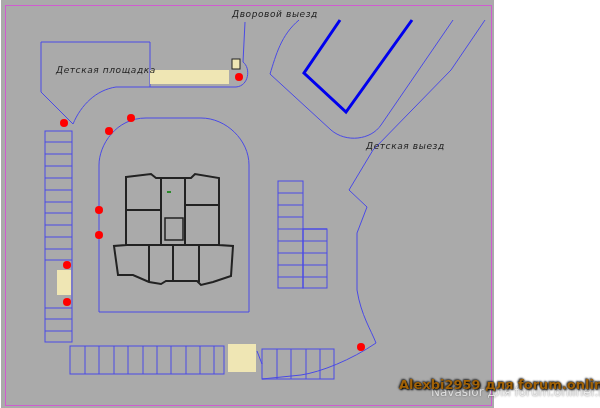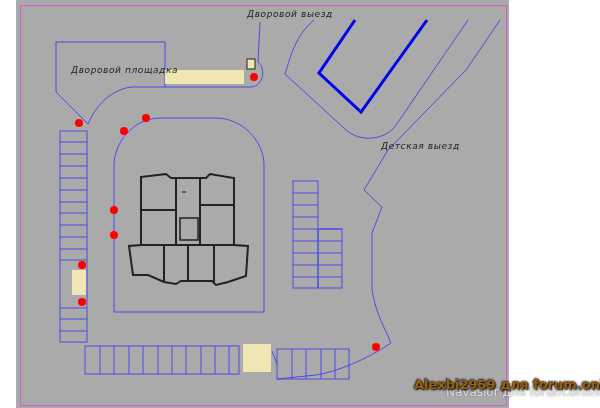--- a/index.html
+++ b/index.html
@@ -1,17 +1,17 @@
 <!DOCTYPE html>
 <html><head>
 <meta charset="utf-8">
 <style>
   html, body { margin: 0; padding: 0; background: #ffffff; }
   body { width: 600px; height: 408px; position: relative; overflow: hidden; font-family: "DejaVu Sans", sans-serif; }
-  #canvas { position: absolute; left: 16px; top: 0; width: 500px; height: 408px; }
+  #canvas { position: absolute; left: 1px; top: 0; width: 500px; height: 408px; }
   .sheet { position: absolute; left: 0; top: 0; width: 493px; height: 408px; background: #aaaaaa; }
   .label { position: absolute; font-family: "DejaVu Sans", sans-serif; font-style: italic; font-size: 9px; color: #222; letter-spacing: 0.6px; white-space: nowrap; }
   .watermark { position: absolute; font-family: "DejaVu Sans", sans-serif; font-weight: bold; font-size: 13px; color: #a16207; white-space: nowrap; text-shadow: 0 0 2px #000, 1px 1px 2px #000, -1px -1px 2px #444; margin-left: 44px; }
   .watermark2 { position: absolute; font-family: "DejaVu Sans", sans-serif; font-size: 12px; color: #e8e8e8; white-space: nowrap; text-shadow: 0 0 2px #555; opacity: 0.85; }
 </style>
 </head>
 <body>
 
 <div id="canvas">
   <div class="sheet"></div>
@@ -117,18 +117,18 @@
       <circle cx="130" cy="118" r="4"></circle>
       <circle cx="98" cy="210" r="4"></circle>
       <circle cx="98" cy="235" r="4"></circle>
       <circle cx="66" cy="265" r="4"></circle>
       <circle cx="66" cy="302" r="4"></circle>
       <circle cx="360" cy="347" r="4"></circle>
     </g>
   </svg>
 
   <div class="label" style="left:231px;top:9px;">Дворовой выезд</div>
-  <div class="label" style="left:55px;top:65px;">Дворовой площадка</div>
+  <div class="label" style="left:55px;top:65px;">Детская площадка</div>
   <div class="label" style="left:365px;top:141px;">Детская выезд</div>
 
   <div class="watermark2" style="left:430px;top:385px;">Navasior для forum.onliner.by</div>
   <div class="watermark" style="left:354px;top:377px;">Alexbi2959 для forum.onliner.by</div>
 </div>
 
 </body></html>

